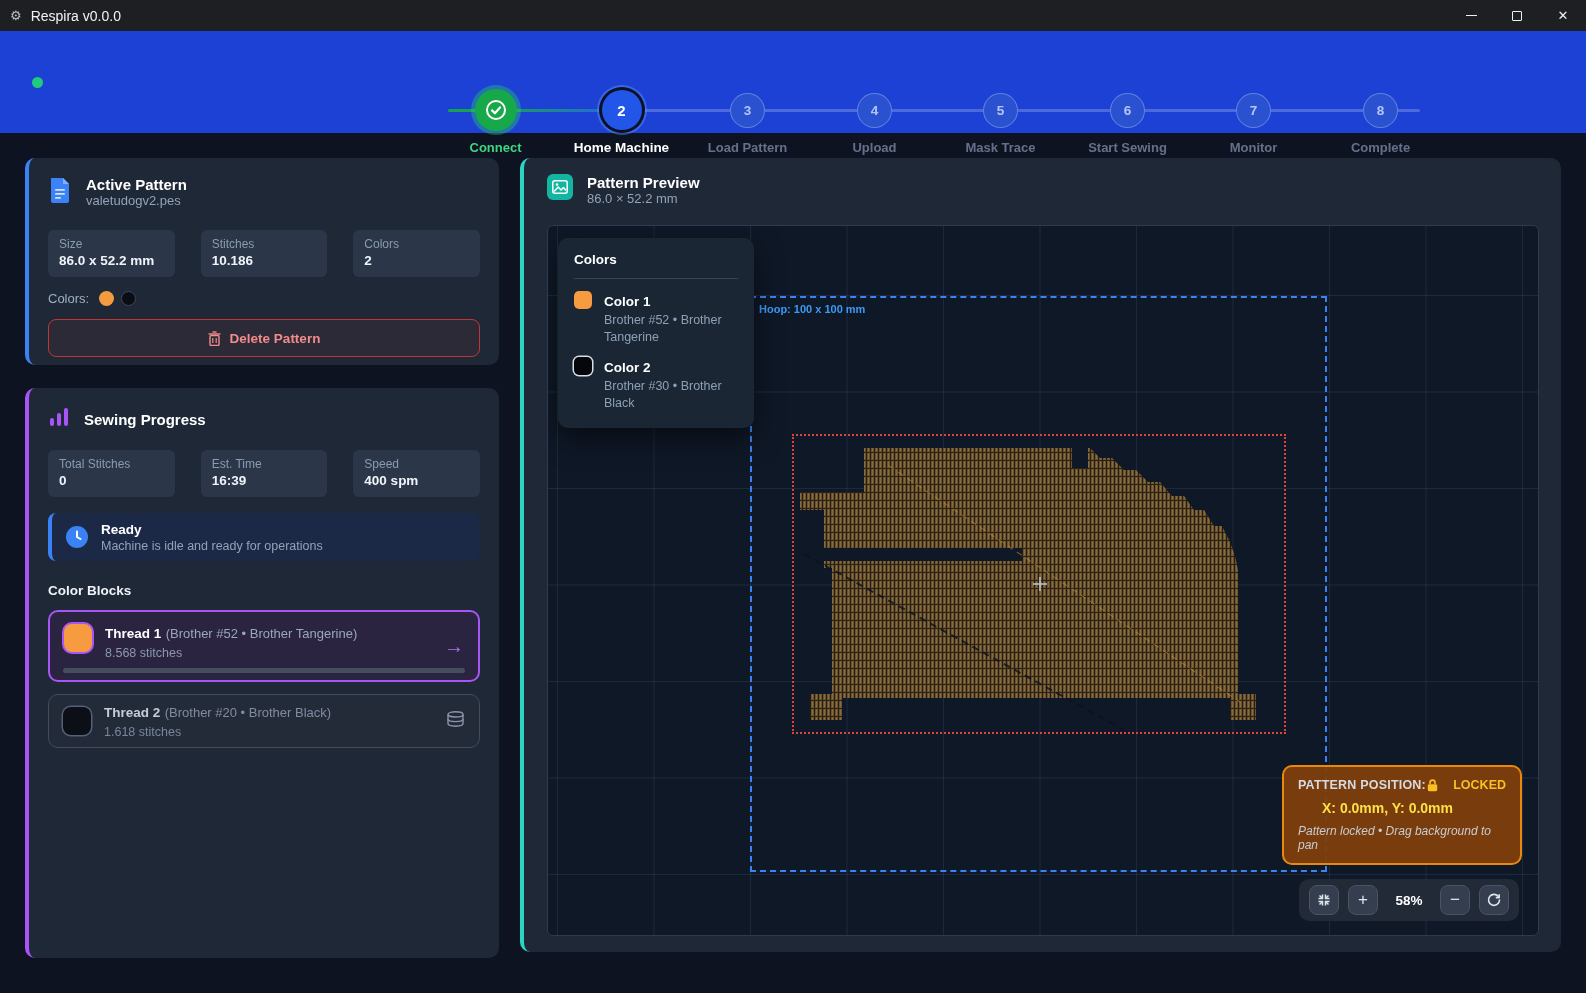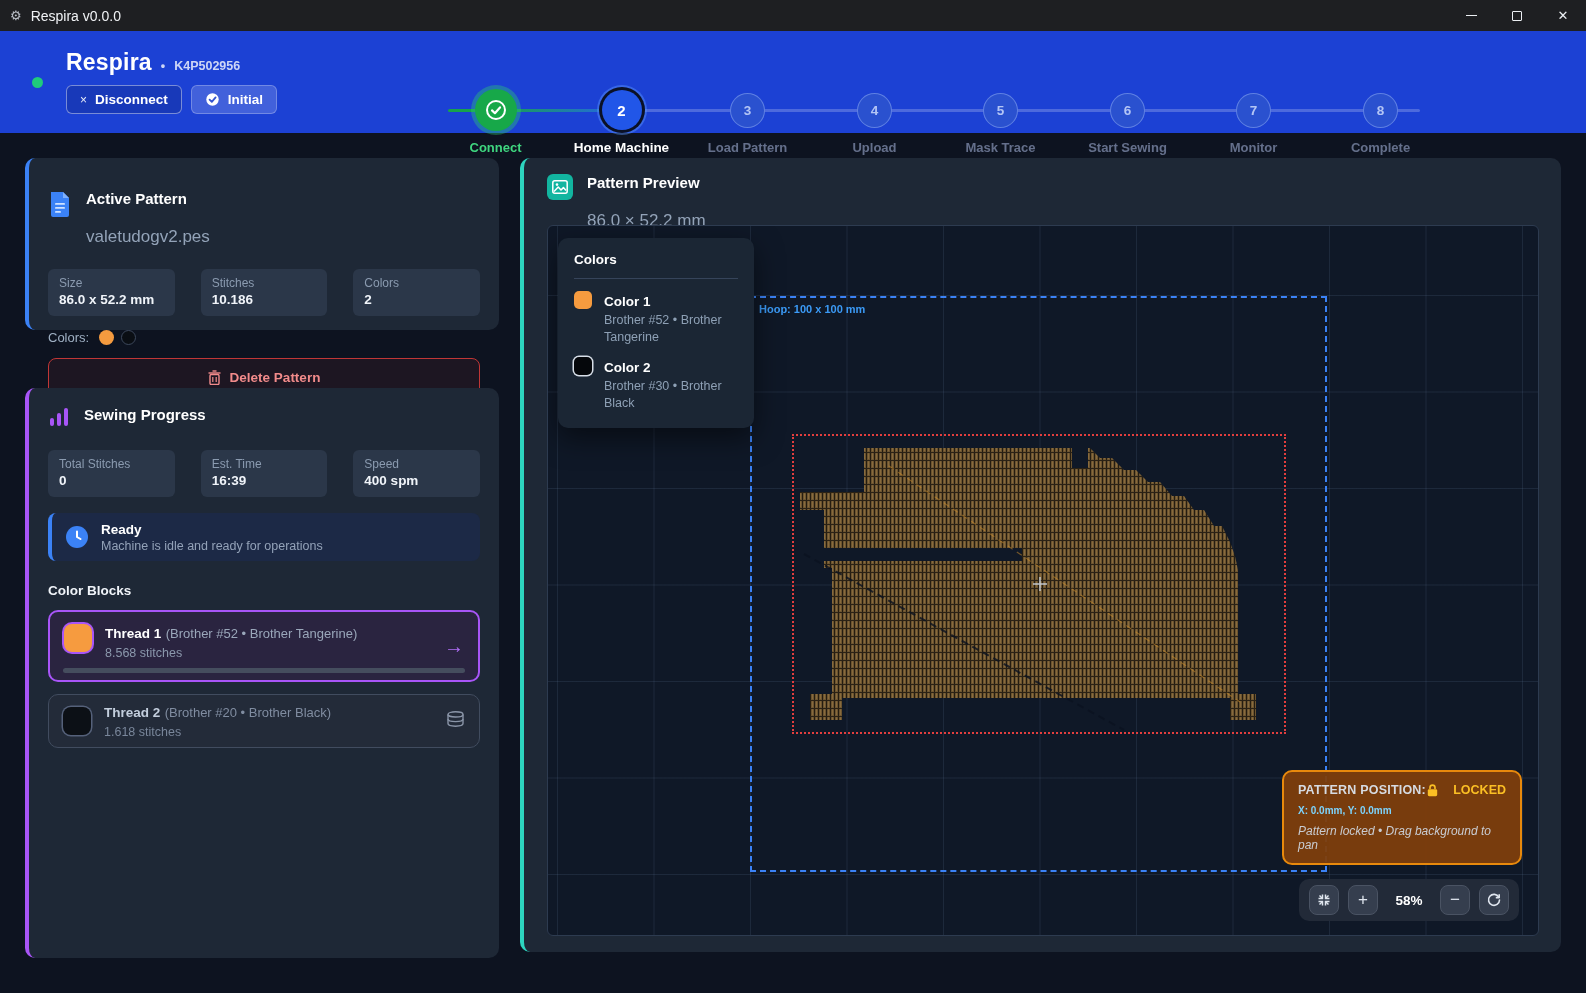--- a/index.html
+++ b/index.html
@@ -48,23 +48,23 @@
     color:rgba(218,230,255,.78); font-size:13.5px; font-weight:bold; }
   .step .slabel { margin-top:7px; font-size:13px; font-weight:bold; }
   .step.done .slabel { color:#3fd67f; }
   .step.current .slabel { color:#ffffff; font-size:13.5px; }
   .step.next .slabel { color:rgba(188,204,245,.5); }
 
   
   .card { position:absolute; background:#1e2836; border-radius:10px; }
   .card-title-row { display:flex; align-items:flex-start; gap:14px; }
   .card-title { font-size:15px; font-weight:bold; color:#fff; }
-  .card-sub { font-size:17px; color:#93a3b8; margin-top:20px; }
-
-  #active-pattern { left:25px; top:158px; width:474px; height:172px; border-left:4px solid #3b82f6; padding:32px 19px; }
+  .card-sub { font-size:13px; color:#93a3b8; margin-top:0; }
+
+  #active-pattern { left:25px; top:158px; width:474px; height:207px; border-left:4px solid #3b82f6; padding:18px 19px; }
   #sewing-progress { left:25px; top:388px; width:474px; height:570px; border-left:4px solid #a855f7; padding:18px 19px; }
   #pattern-preview { left:520px; top:158px; width:1041px; height:794px; border-left:4px solid #2dd4bf; padding:16px 23px; }
 
   .stats-row { display:flex; gap:26px; margin-top:22px; }
   .stat-box { flex:1; background:#2b3749; border-radius:6px; padding:7px 11px; height:47px; }
   .stat-label { font-size:12px; color:#8b9bb0; }
   .stat-value { font-size:13.5px; font-weight:bold; color:#f0f4f9; margin-top:2px; }
 
   .colors-row { display:flex; align-items:center; gap:7px; margin-top:14px; }
   .colors-row .clabel { font-size:13px; color:#9fb0c3; margin-right:3px; }
@@ -128,21 +128,21 @@
   .lsw-black { background:#05070b; box-shadow:0 0 0 1.5px #d7dee8; }
   .legend-name { font-size:13.5px; font-weight:bold; color:#fff; }
   .legend-detail { font-size:12.5px; color:#8ea0b5; line-height:1.35; margin:3px 0 11px 30px; }
   .legend-item:last-child .legend-detail { margin-bottom:0; }
 
   .pos-overlay { position:absolute; right:16px; bottom:70px; width:240px;
     background:rgba(126,62,12,.95); border:2px solid #e8890c; border-radius:10px; padding:11px 14px; }
   .pos-row1 { display:flex; align-items:center; justify-content:space-between; }
   .pos-title { font-size:12.5px; font-weight:bold; color:#d6dbe2; letter-spacing:.2px; }
   .pos-locked { display:flex; align-items:center; gap:15px; font-size:12.5px; font-weight:bold; color:#fbbf24; }
-  .pos-coords { margin-top:8px; font-size:10px; font-weight:bold; color:#7dd3fc; }
+  .pos-coords { margin-top:8px; font-size:14px; font-weight:bold; color:#fde047;margin-left:24px; }
   .pos-hint { margin-top:8px; font-size:12px; font-style:italic; color:#c9ccd2; }
 
   .zoom-bar { position:absolute; right:19px; bottom:14px; height:42px; background:#222a38; border-radius:10px;
     display:flex; align-items:center; gap:9px; padding:0 10px; }
   .zbtn { width:30px; height:30px; background:#353e4e; border:1px solid #4a5363; border-radius:8px;
     display:flex; align-items:center; justify-content:center; color:#dfe5ee; font-size:17px; cursor:pointer; }
   .zoom-pct { width:44px; text-align:center; font-size:13.5px; font-weight:bold; color:#fff; }
 </style>
 </head>
 <body>
@@ -158,40 +158,20 @@
         <span class="tb-max-glyph"></span>
       </div>
     <div class="tb-btn">
         <span>✕</span>
       </div>
   </div>
 </div>
 
 <div class="header">
   <span class="status-dot"></span>
-  <div class="brand">
-    <div class="brand-row">
-      <span class="brand-name">Respira</span>
-      <span class="brand-serial">•</span>
-      <span class="brand-serial">K4P502956</span>
-    </div>
-    <div class="brand-buttons">
-      <div class="hbtn disconnect">
-        <span class="x-glyph">×</span>
-        <span>Disconnect</span>
-      </div>
-      <div class="hbtn initial">
-        <svg width="15" height="15" viewBox="0 0 15 15">
-          <circle cx="7.5" cy="7.5" r="6.2" fill="#fff"></circle>
-          <path d="M4.6 7.7 L6.8 9.8 L10.6 5.4" stroke="#3554cf" stroke-width="1.8" fill="none" stroke-linecap="round" stroke-linejoin="round"></path>
-        </svg>
-        <span>Initial</span>
-      </div>
-    </div>
-  </div>
 
   <div class="stepper-line line-a"></div>
   <div class="stepper-line line-b"></div>
   <div class="stepper-line line-c"></div>
 
   <div class="step done" style="left:432px">
     <div class="circle-slot">
         <div class="circle">
       <svg width="22" height="22" viewBox="0 0 22 22">
         <circle cx="11" cy="11" r="9" fill="none" stroke="#fff" stroke-width="2"></circle>
@@ -284,21 +264,21 @@
       <line x1="0.5" y1="3" x2="12.5" y2="3" stroke="#f28b8b" stroke-width="1.4"></line>
       <line x1="4.5" y1="1" x2="8.5" y2="1" stroke="#f28b8b" stroke-width="1.4"></line>
       <line x1="4.8" y1="7" x2="4.8" y2="12" stroke="#f28b8b" stroke-width="1.2"></line>
       <line x1="8.2" y1="7" x2="8.2" y2="12" stroke="#f28b8b" stroke-width="1.2"></line>
     </svg>
     <span>Delete Pattern</span>
   </div>
 </div>
 
 <div class="card" id="sewing-progress">
-  <div class="card-title-row" style="align-items:flex-start;">
+  <div class="card-title-row" style="align-items:flex-end;">
     <svg width="22" height="22" viewBox="0 0 22 22">
       <rect x="2" y="12" width="4" height="8" rx="2" fill="#a855f7"></rect>
       <rect x="9" y="7" width="4" height="13" rx="2" fill="#a855f7"></rect>
       <rect x="16" y="2" width="4" height="18" rx="2" fill="#a855f7"></rect>
     </svg>
     <div class="card-title">Sewing Progress</div>
   </div>
   <div class="stats-row">
     <div class="stat-box">
       <div class="stat-label">Total Stitches</div>

